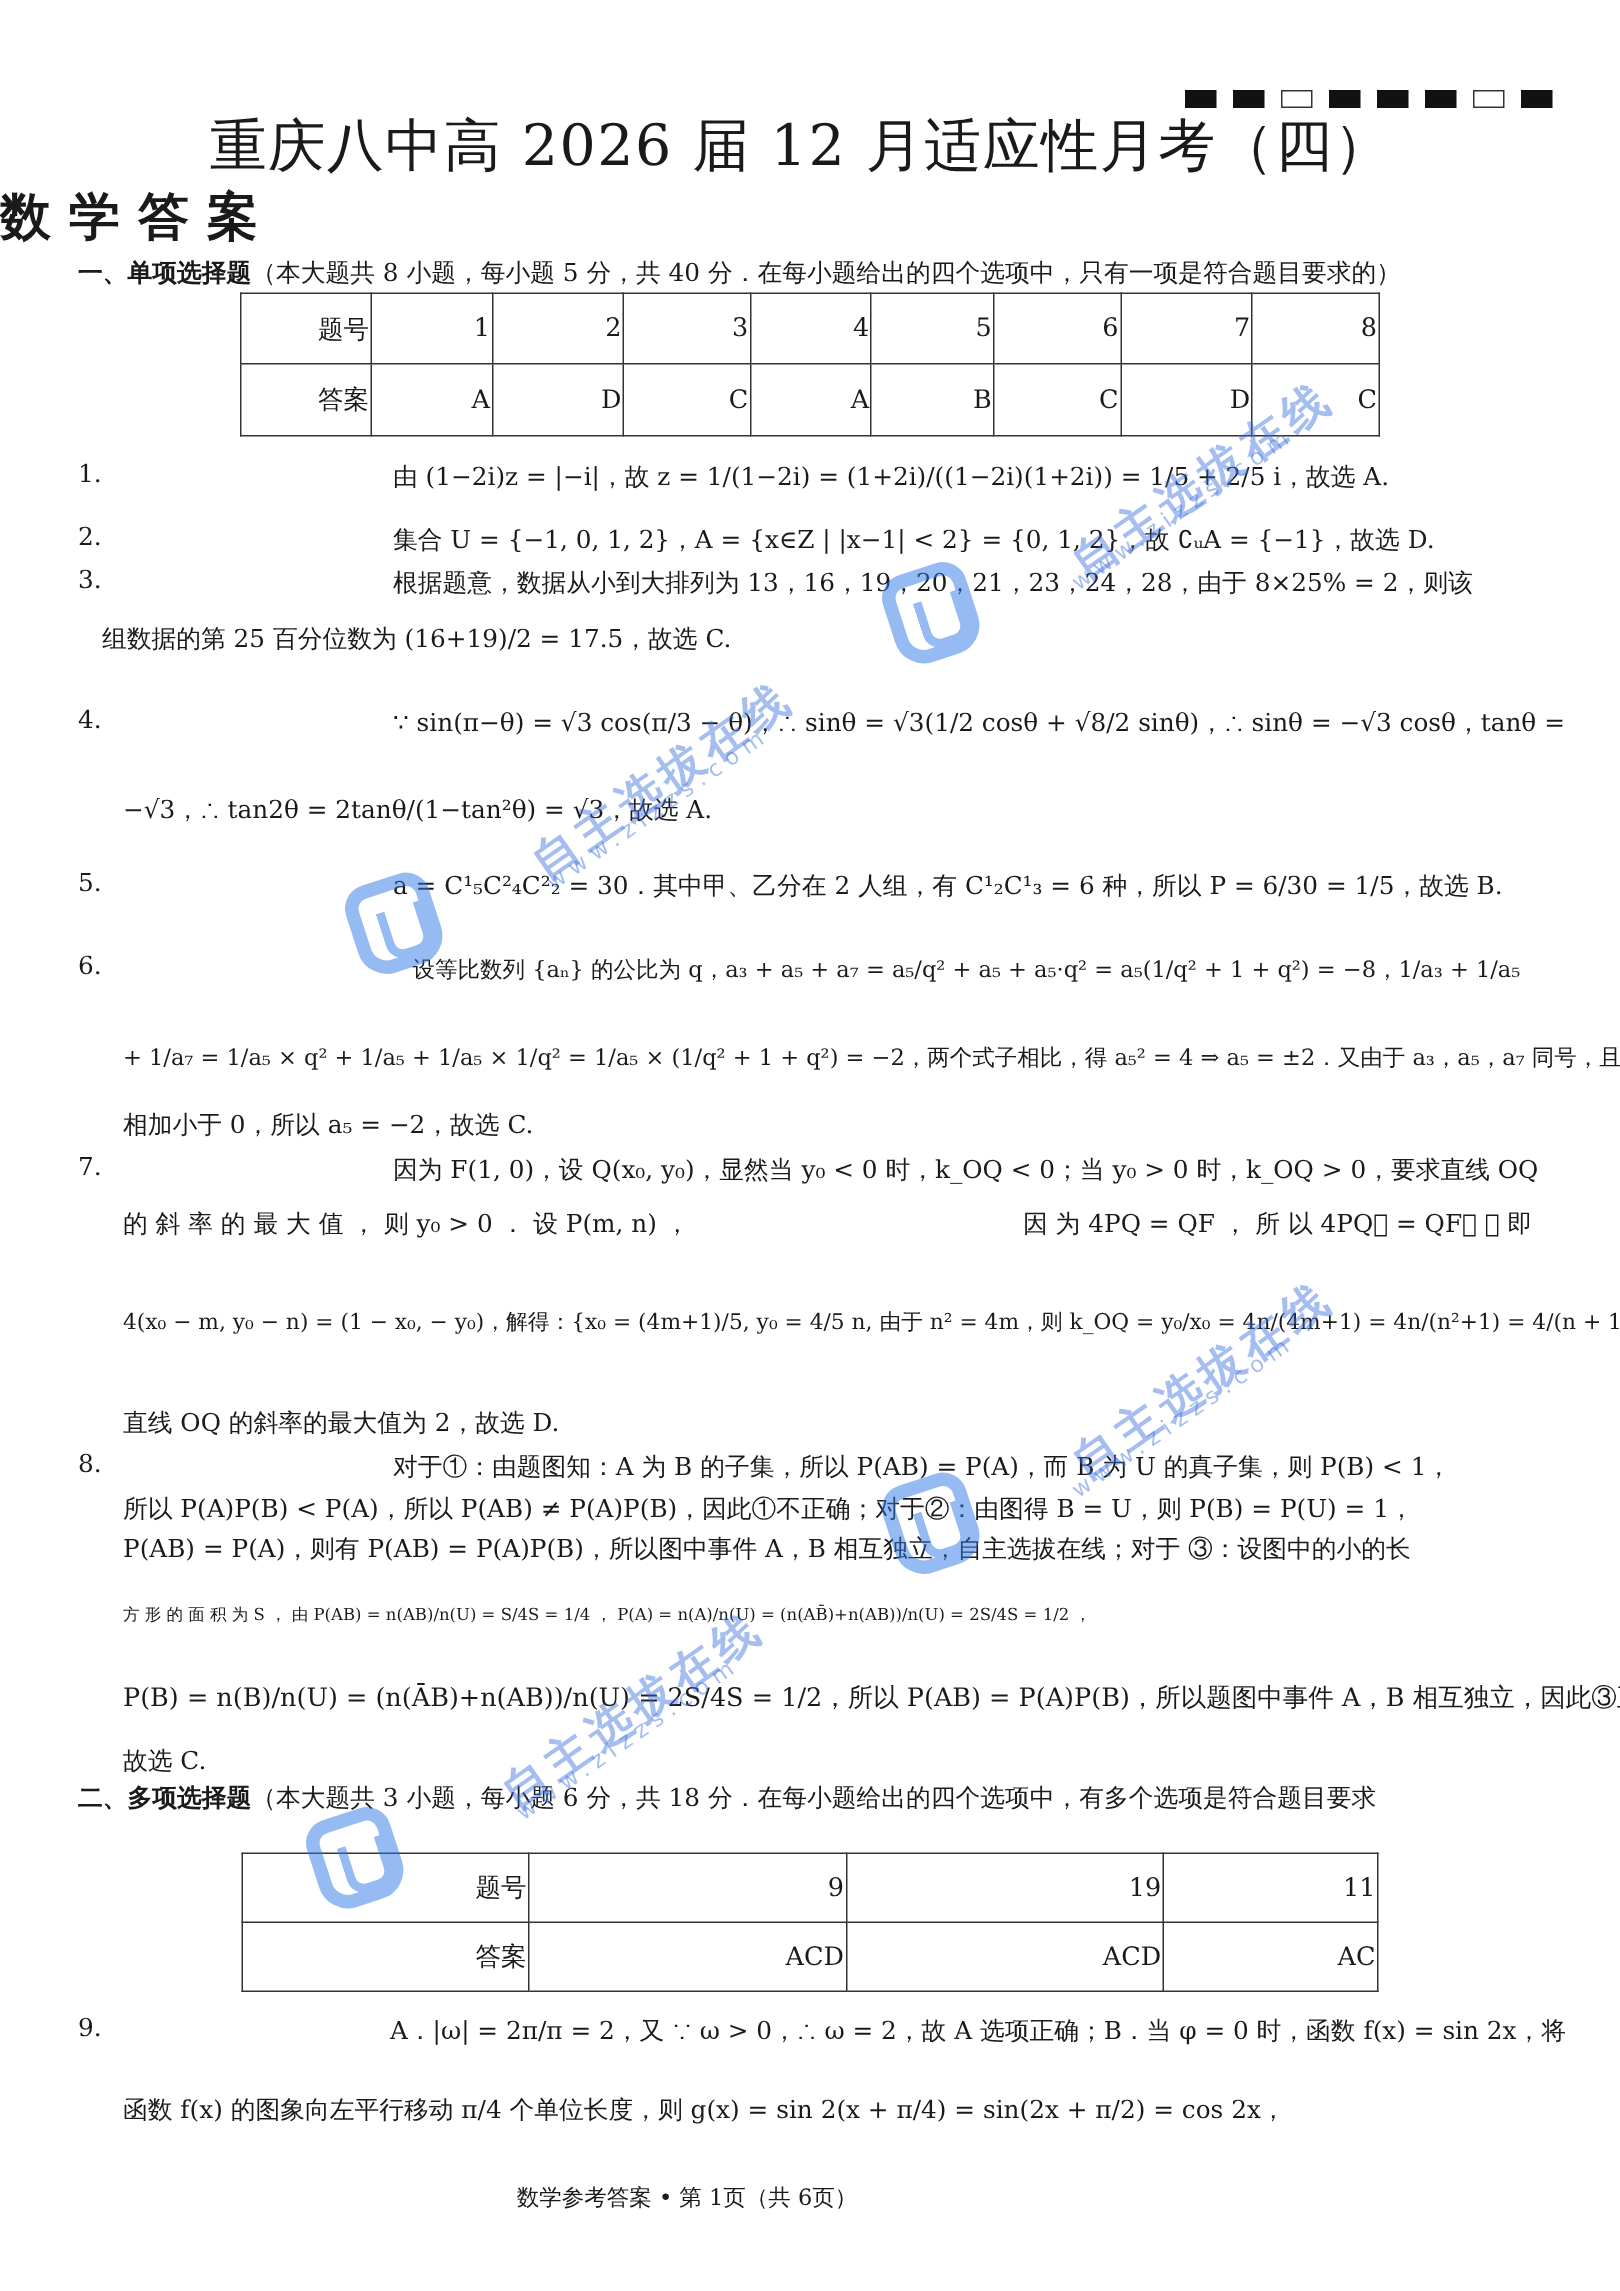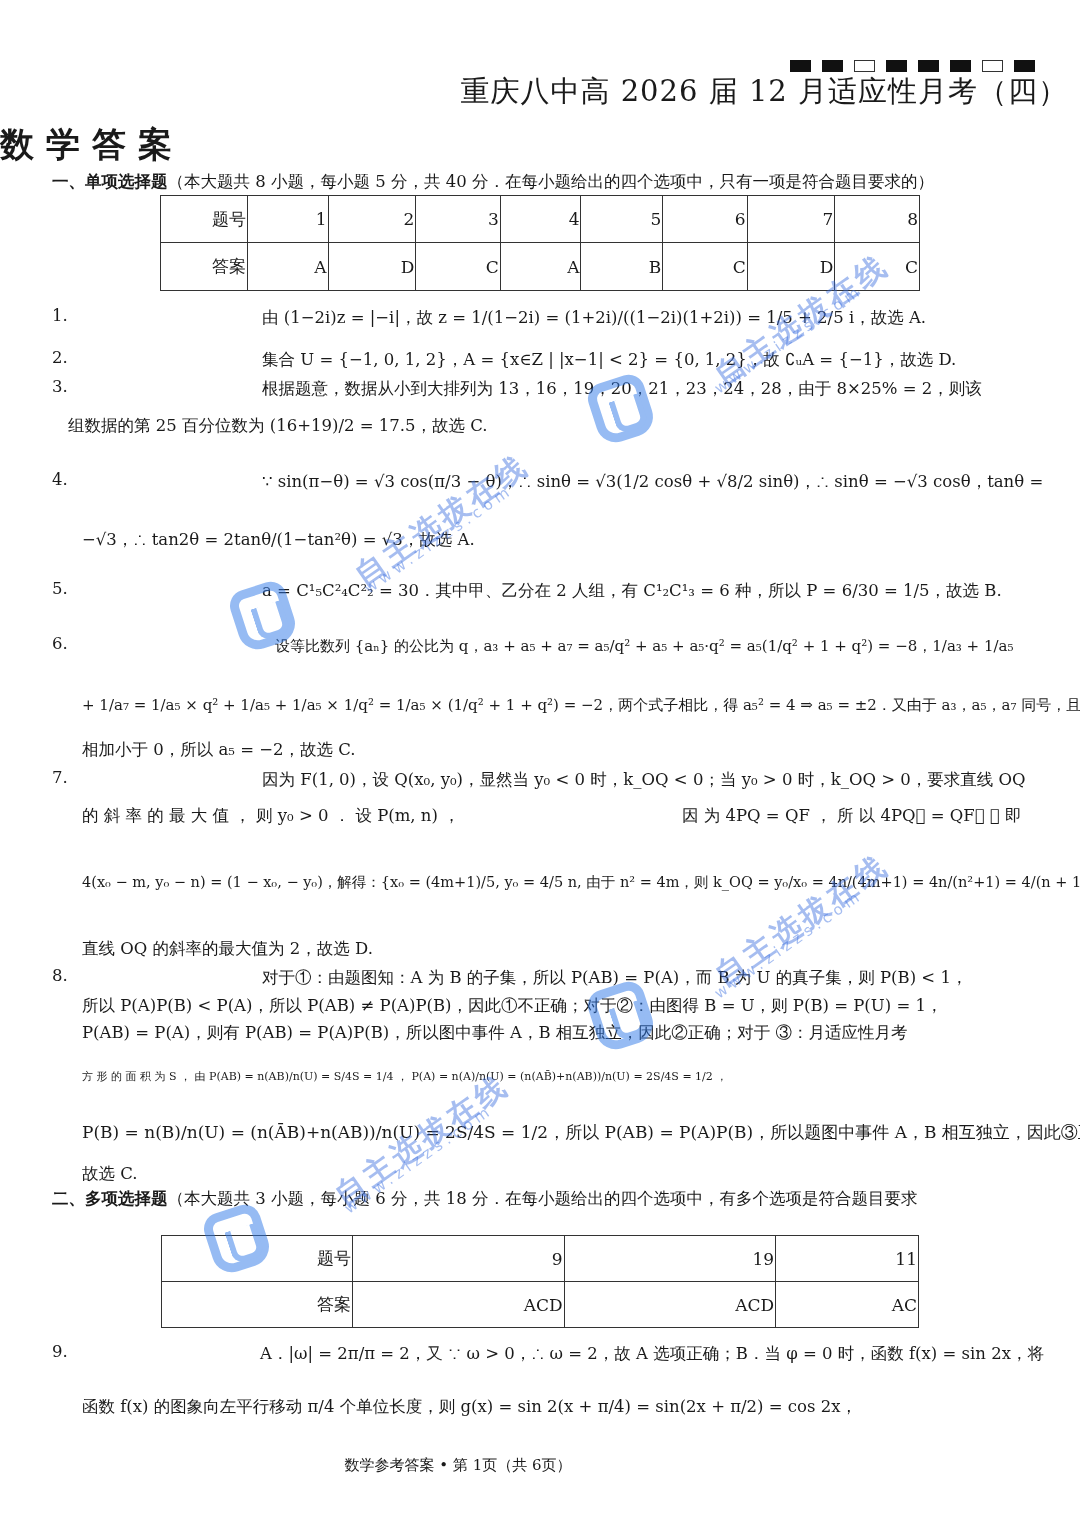--- a/index.html
+++ b/index.html
@@ -2,21 +2,21 @@
 <html><head>
 <meta charset="utf-8">
 <style>
   html,body{margin:0;padding:0;background:#fff;}
   body{width:1080px;height:1527px;position:relative;overflow:hidden;
     font-family:"DejaVu Serif","Liberation Serif",serif;color:#1a1a1a;}
   .abs{position:absolute;}
   .marks{left:790px;top:60px;display:flex;gap:11px;}
   .mark{width:21px;height:12px;background:#111;}
   .mark.hollow{background:#fff;border:1.5px solid #333;box-sizing:border-box;}
-  .title{left:0;width:1068px;top:72px;text-align:right;font-size:29px;letter-spacing:1px;}
+  .title{left:0;width:1068px;top:72px;text-align:center;font-size:38px;letter-spacing:1px;}
   .subtitle{left:0;width:1002px;top:122px;font-size:34px;font-weight:bold;letter-spacing:12px;}
   .sec{left:52px;width:990px;font-size:16.5px;line-height:24px;}
   .sec b{font-family:"DejaVu Sans","Liberation Sans",sans-serif;font-weight:bold;}
   table.ans{position:absolute;border-collapse:collapse;font-size:17px;}
   table.ans td{border:1.3px solid #333;text-align:right;}
   .line{position:absolute;font-size:16.5px;white-space:nowrap;line-height:24px;}
   .num{position:absolute;left:52px;font-size:16.5px;}
   .footer{left:0;width:916px;top:1456px;text-align:center;font-size:15px;}
   .wm{position:absolute;color:#3b6fe0;opacity:.45;font-family:"DejaVu Sans",sans-serif;font-weight:bold;}
   .wm-logo{position:absolute;width:58px;height:62px;border:9px solid #2f79e8;border-radius:16px 16px 20px 20px;opacity:.5;box-sizing:border-box;transform:rotate(-18deg);}
@@ -96,21 +96,21 @@
 <div class="num" style="top:768px">7.</div>
 <div class="line" style="left:262px;top:768px">因为 F(1, 0)，设 Q(x₀, y₀)，显然当 y₀ &lt; 0 时，k_OQ &lt; 0；当 y₀ &gt; 0 时，k_OQ &gt; 0，要求直线 OQ</div>
 <div class="line" style="left:82px;top:804px">的 斜 率 的 最 大 值 ， 则 y₀ &gt; 0 ． 设 P(m, n) ，</div>
 <div class="line" style="left:682px;top:804px">因 为 4PQ = QF ， 所 以 4PQ⃗ = QF⃗ ， 即</div>
 <div class="line" style="left:82px;top:870px;font-size:14.5px">4(x₀ − m, y₀ − n) = (1 − x₀, − y₀)，解得：{x₀ = (4m+1)/5, y₀ = 4/5 n,  由于 n² = 4m，则 k_OQ = y₀/x₀ = 4n/(4m+1) = 4n/(n²+1) = 4/(n + 1/n) ≤ 2，故</div>
 <div class="line" style="left:82px;top:937px">直线 OQ 的斜率的最大值为 2，故选 D.</div>
 
 <div class="num" style="top:966px">8.</div>
 <div class="line" style="left:262px;top:966px">对于①：由题图知：A 为 B 的子集，所以 P(AB) = P(A)，而 B 为 U 的真子集，则 P(B) &lt; 1，</div>
 <div class="line" style="left:82px;top:994px">所以 P(A)P(B) &lt; P(A)，所以 P(AB) ≠ P(A)P(B)，因此①不正确；对于②：由图得 B = U，则 P(B) = P(U) = 1，</div>
-<div class="line" style="left:82px;top:1021px">P(AB) = P(A)，则有 P(AB) = P(A)P(B)，所以图中事件 A，B 相互独立，因此②正确；对于 ③：月适应性月考</div>
+<div class="line" style="left:82px;top:1021px">P(AB) = P(A)，则有 P(AB) = P(A)P(B)，所以图中事件 A，B 相互独立，自主选拔在线；对于 ③：设图中的小的长</div>
 <div class="line" style="left:82px;top:1065px;font-size:11px">方 形 的 面 积 为 S ， 由 P(AB) = n(AB)/n(U) = S/4S = 1/4 ， P(A) = n(A)/n(U) = (n(AB̄)+n(AB))/n(U) = 2S/4S = 1/2 ，</div>
 <div class="line" style="left:82px;top:1120px;font-size:17px">P(B) = n(B)/n(U) = (n(ĀB)+n(AB))/n(U) = 2S/4S = 1/2，所以 P(AB) = P(A)P(B)，所以题图中事件 A，B 相互独立，因此③正确，</div>
 <div class="line" style="left:82px;top:1162px">故选 C.</div>
 
 <div class="abs sec" style="top:1187px">
   <b>二、多项选择题</b><span>（本大题共 3 小题，每小题 6 分，共 18 分．在每小题给出的四个选项中，有多个选项是符合题目要求</span><br>
 </div>
 
 <table class="ans" style="left:161px;top:1235px;width:758px;">
   <tbody>

